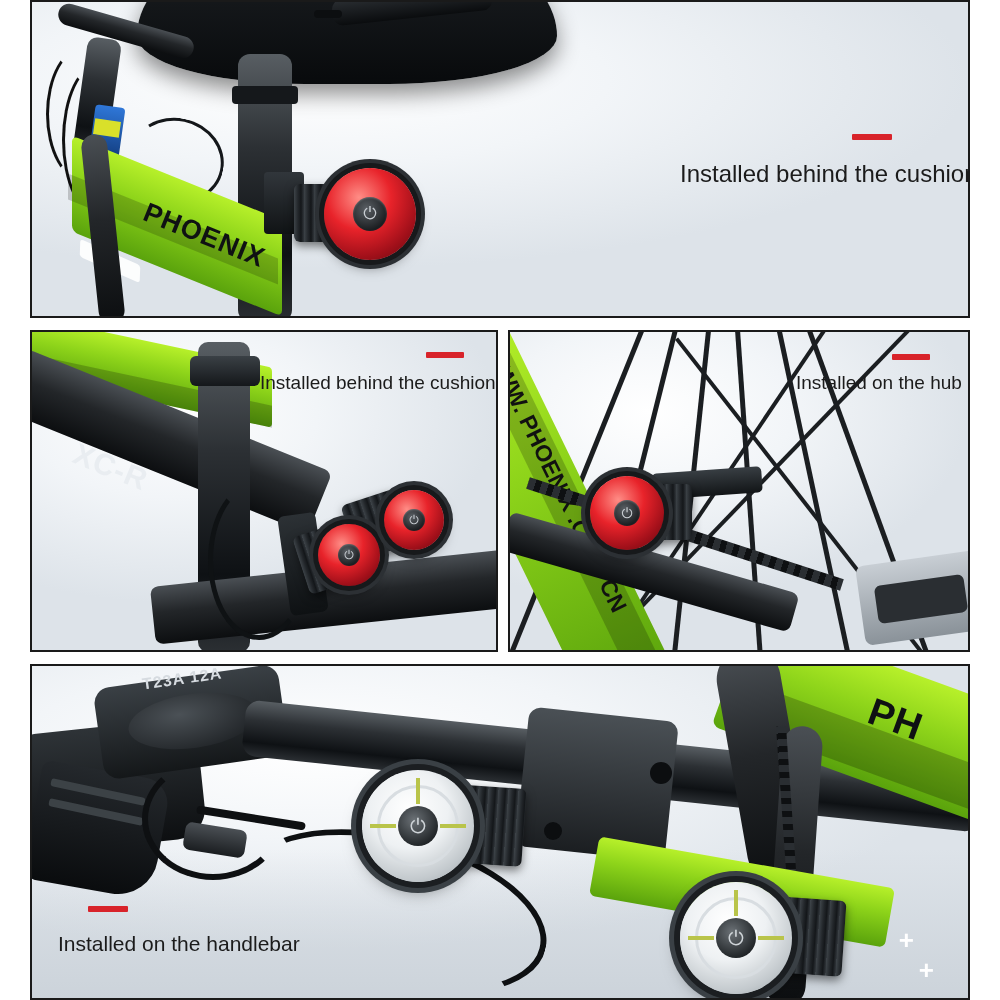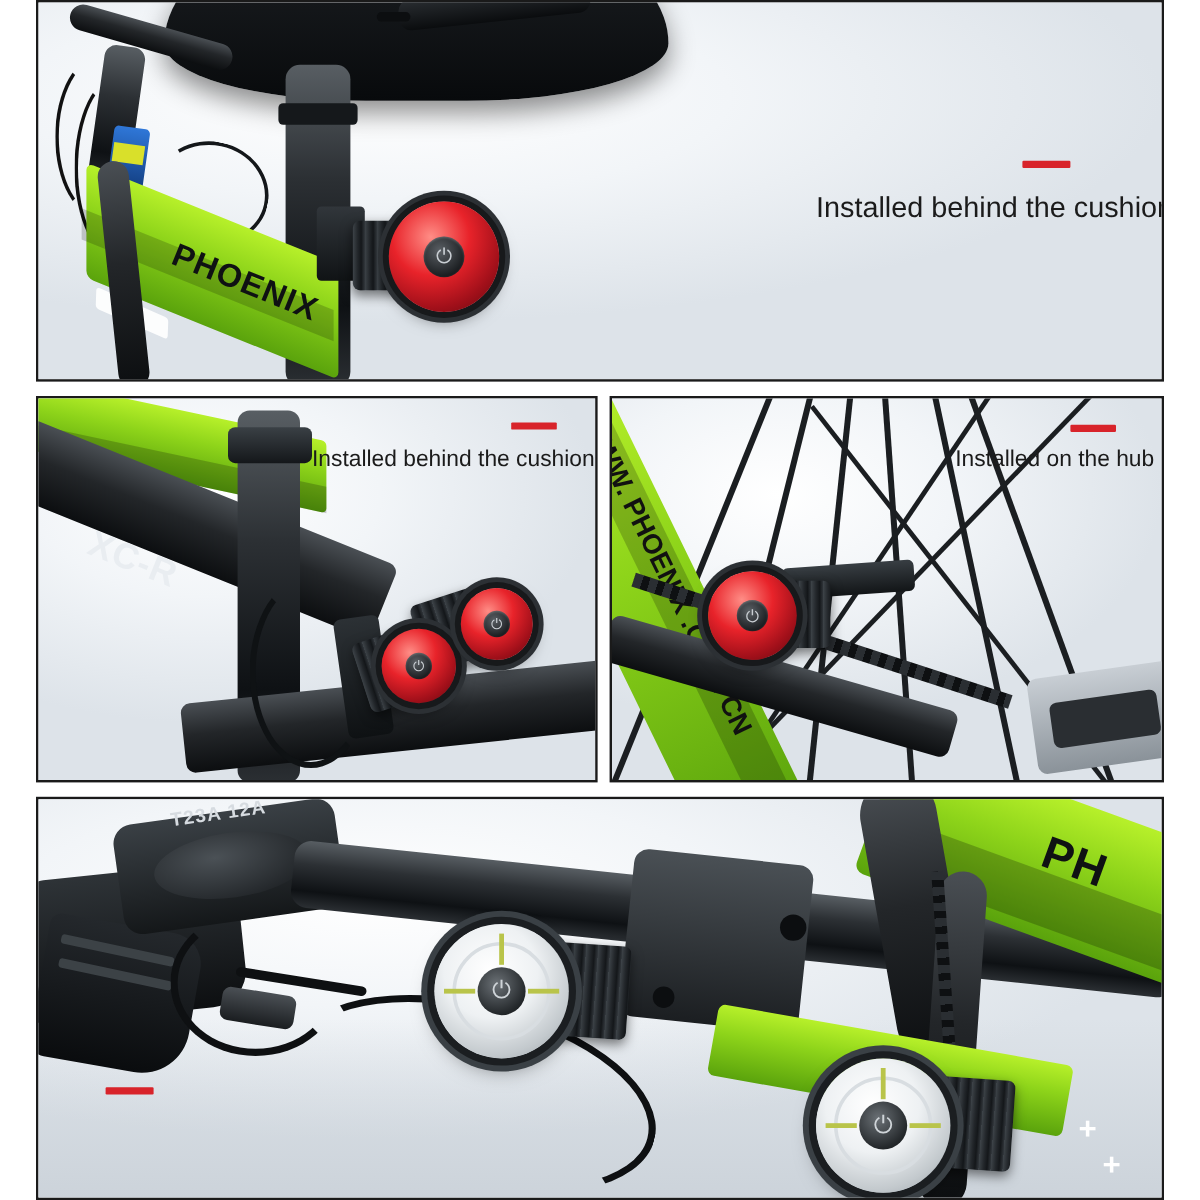--- a/index.html
+++ b/index.html
@@ -313,16 +313,17 @@
         <div style="position:absolute;left:50%;top:8px;transform:translateX(-50%);width:4px;height:26px;background:#b9c44a;"></div>
         <div style="position:absolute;left:8px;top:50%;transform:translateY(-50%);width:26px;height:4px;background:#b9c44a;"></div>
         <div style="position:absolute;right:8px;top:50%;transform:translateY(-50%);width:26px;height:4px;background:#b9c44a;"></div>
         <div class="btn" style="width:40px;height:40px;font-size:20px;">⏻</div>
       </div>
 
       <div style="position:absolute;right:54px;bottom:42px;color:#ffffff;font-size:26px;font-weight:700;">+</div>
       <div style="position:absolute;right:34px;bottom:12px;color:#ffffff;font-size:26px;font-weight:700;">+</div>
 
       <div class="dash" style="left:56px; top:240px; width:40px; height:6px;"></div>
+      <div class="caption" style="left:26px; top:266px; font-size:21px;">Installed on the handlebar</div>
     </div>
   </div>
 
 </div>
 
 </body></html>

